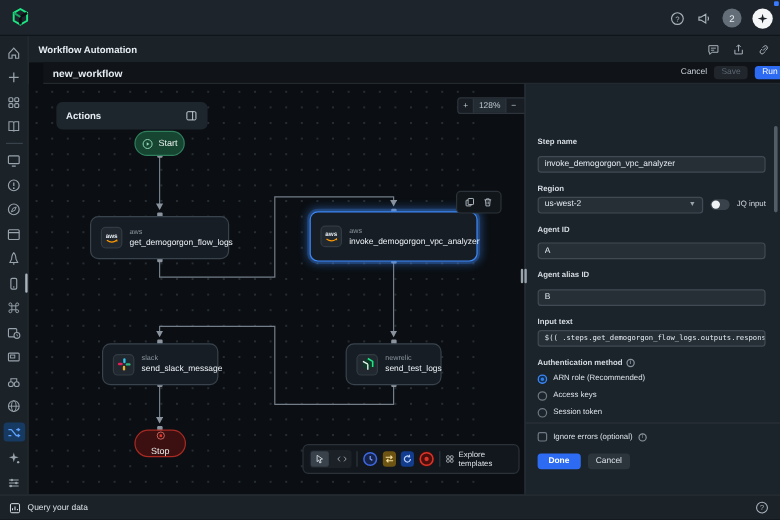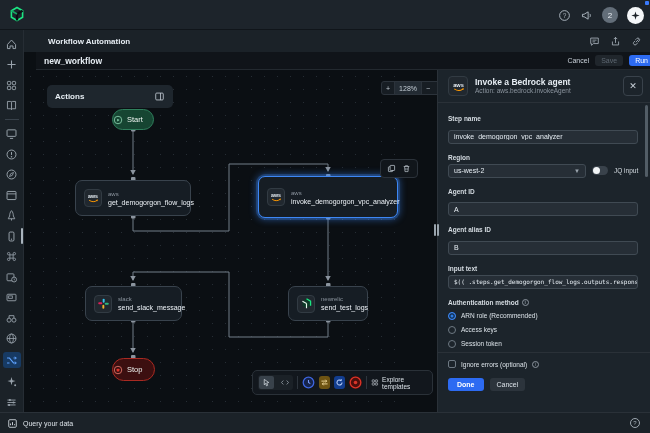--- a/index.html
+++ b/index.html
@@ -19,21 +19,21 @@
     display:flex; align-items:center; justify-content:center; background:#2a323a; }
   #topbar-right { right:6px; top:0; height:30px; display:flex; align-items:center; gap:9px; }
   .tb-icon { color:#aab4bd; }
   .avatar { width:16px; height:16px; border-radius:50%; background:#636e79; color:#e8edf2; font-size:8px;
     display:flex; align-items:center; justify-content:center; }
   .ai-btn { width:17px; height:17px; border-radius:50%; background:#f4f6f8; display:flex; align-items:center; justify-content:center; }
   #notif-dot { right:1px; top:1px; width:4px; height:4px; background:#3a7bfd; border-radius:1px; }
 
   
   #row2 { left:24px; top:30px; width:626px; height:22px; background:#1b2228; display:flex; align-items:center; }
-  #app-title { margin-left:24px; font-size:8px; font-weight:bold; }
+  #app-title { margin-left:8px; font-size:8px; font-weight:bold; }
   #row2-icons { margin-left:auto; margin-right:8px; display:flex; gap:10px; }
 
   
   #row3 { left:24px; top:52px; width:626px; height:18px; background:#101419; border-bottom:1px solid #23292f;
     display:flex; align-items:center;margin-left:12px; }
   #wf-title { margin-left:8px; font-size:8.5px; font-weight:bold; }
   #row3-actions { margin-left:auto; margin-right:8px; display:flex; align-items:center; gap:6px; }
   #cancel-link { font-size:7px; color:#c9d1d9; }
   .btn { font-size:7px; border-radius:3px; padding:2px 6px; }
   #save-btn { background:#20262c; color:#5d6771; }
@@ -59,24 +59,24 @@
   #zoom-widget > div { padding:0 4px; display:flex; align-items:center; }
   #zoom-level { background:#232b33; height:100%; display:flex; align-items:center; border-left:1px solid #2c333b; border-right:1px solid #2c333b; }
 
   .node { position:absolute; background:#161d24; border:1px solid #39434d; border-radius:7px;
     display:flex; align-items:center; gap:6px; padding:0 8px; }
   .node .tile { width:18px; height:18px; background:#21282f; border:1px solid #323b43; border-radius:4px;
     display:flex; align-items:center; justify-content:center; flex:none; }
   .node .prov { font-size:6px; color:#8b949e; line-height:8px; }
   .node .nm { font-size:7px; color:#edf2f7; line-height:9px; white-space:nowrap; }
   .node-selected { border:1.5px solid #3d87f5; box-shadow:0 0 7px 2px rgba(61,135,245,.45), 0 0 0 2px rgba(61,135,245,.25); }
-  .pill { position:absolute; border-radius:12px; display:flex; align-items:center; justify-content:flex-start; gap:4px;
+  .pill { position:absolute; border-radius:12px; display:flex; align-items:center; justify-content:center; gap:4px;
     font-size:7.5px; color:#eef4f1; }
   #start-node { background:#164532; border:1px solid #2f7f5c; }
-  #stop-node { background:#3c0f10; border:1px solid #a92a22; }
+  #stop-node { background:#3c0f10; border:1px solid #a92a22;flex-direction:column; }
 
   #node-toolbar { left:356px; top:89px; width:38px; height:19px; background:#11161b; border:1px solid #2b323a;
     border-radius:4px; display:flex; align-items:center; justify-content:space-evenly; }
 
   #canvas-toolbar { left:228px; top:300px; width:181px; height:25px; background:#12171d; border:1px solid #2a3138;
     border-radius:5px; display:flex; align-items:center; padding:0 5px; gap:4px; }
   .ct-group { display:flex; align-items:center; gap:3px; background:#1b2127; border-radius:3px; padding:1px; }
   .ct-btn { width:15px; height:13px; border-radius:2px; display:flex; align-items:center; justify-content:center; }
   .ct-btn-active { background:#39424b; }
   .ct-sep { width:1px; height:13px; background:#2e353d; }
@@ -480,34 +480,20 @@
             <rect x="2.5" y="9" width="4.5" height="4.5" rx="1"></rect>
             <rect x="9" y="9" width="4.5" height="4.5" rx="1"></rect>
           </g>
         </svg>
       <span>Explore templates</span>
     </div>
   </div>
 </div>
 
 <div class="abs" id="panel">
-  <div class="abs" id="panel-header">
-    <div class="tile">
-      <svg width="15" height="15" viewBox="0 0 16 16">
-          <text x="8" y="8" text-anchor="middle" font-size="6" font-weight="bold" fill="#e6edf3" font-family="Liberation Sans">aws</text>
-          <path d="M3.5 10.5c3 2.2 6.5 2.2 9 .3" fill="none" stroke="#f90" stroke-width="1.1"></path>
-          <path d="M12.8 9.6l.3 1.5-1.4-.2" fill="none" stroke="#f90" stroke-width="1"></path>
-        </svg>
-    </div>
-    <div style="margin-left:7px">
-      <div id="panel-title">Invoke a Bedrock agent</div>
-      <div id="panel-sub">Action: aws.bedrock.invokeAgent</div>
-    </div>
-    <div id="panel-close">✕</div>
-  </div>
 
   <div class="abs" id="panel-body">
     <div class="f-label">Step name</div>
     <input class="f-input" value="invoke_demogorgon_vpc_analyzer" style="">
 
     <div class="f-label">Region</div>
     <div class="region-row">
       <div id="region-select">
         <span>us-west-2</span>
         <span class="chev">▼</span>

